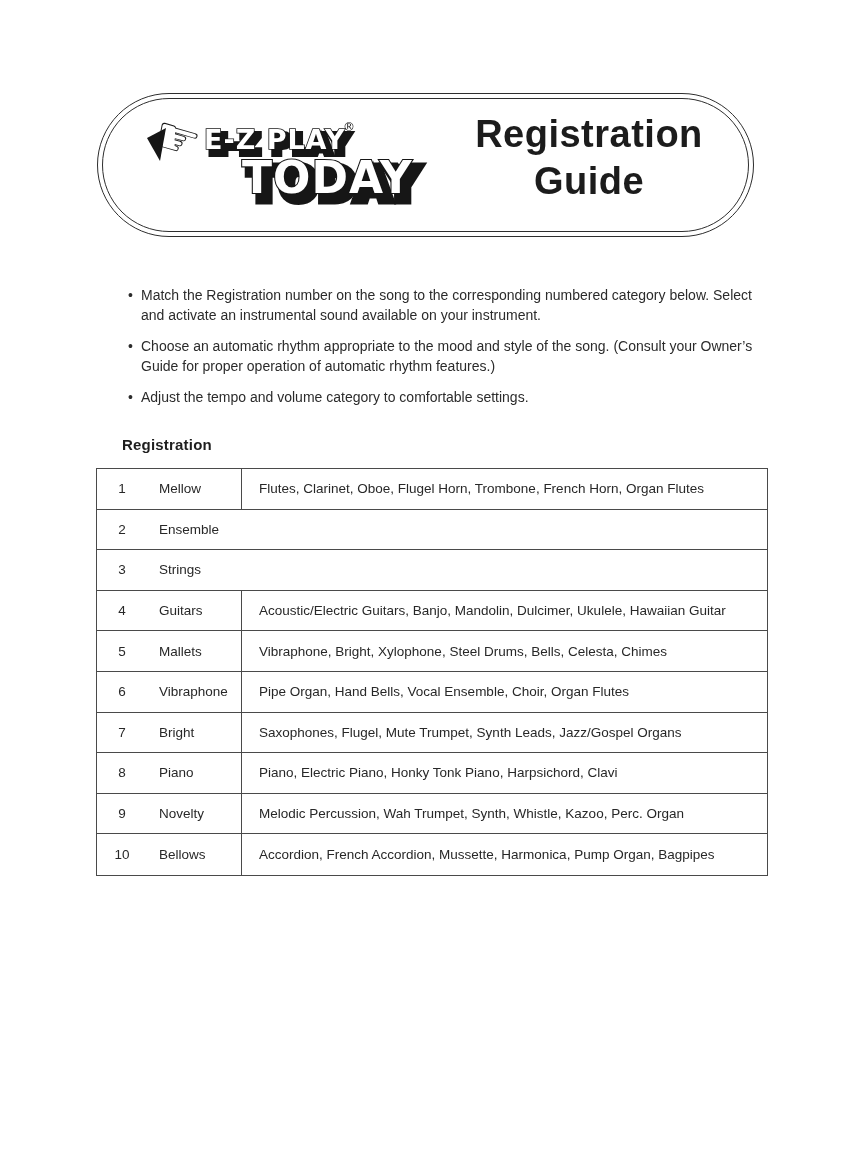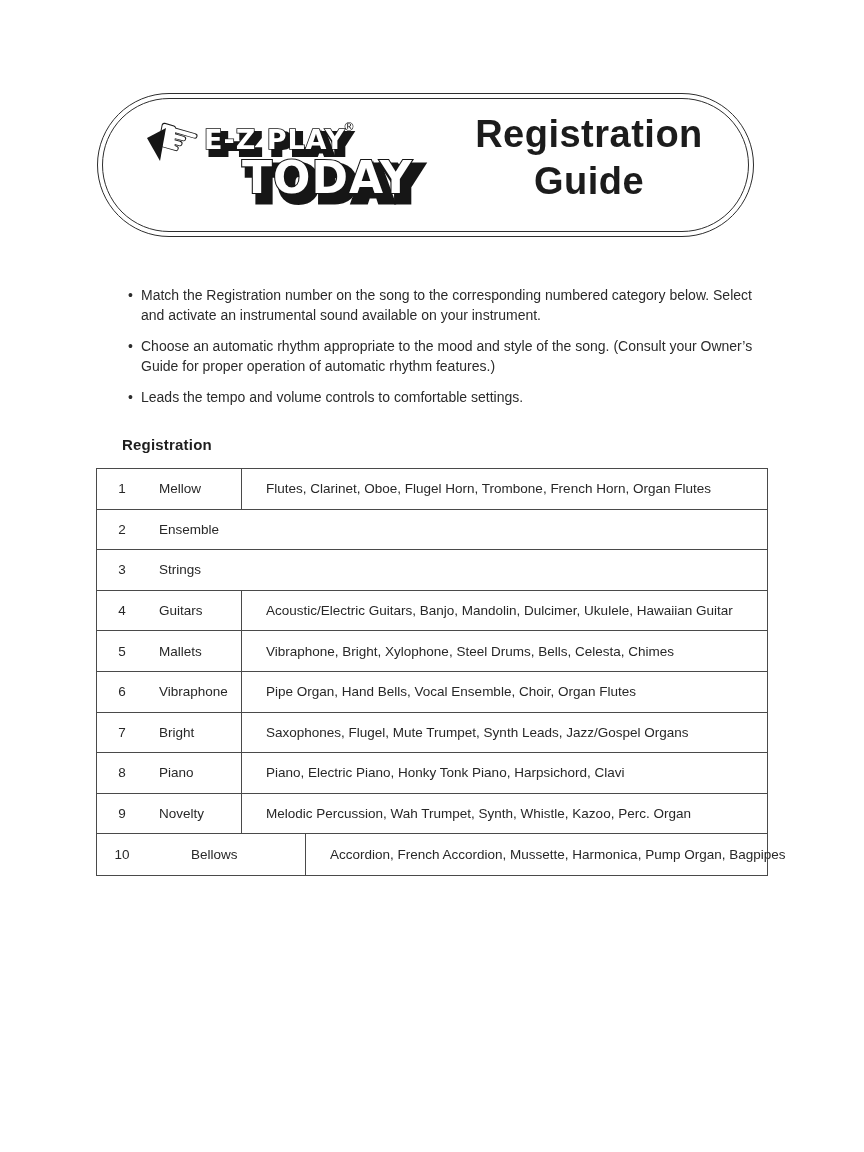--- a/index.html
+++ b/index.html
@@ -63,34 +63,34 @@
     background: #fff;
   }
   .trow {
     display: flex;
     align-items: stretch;
     height: 40.6px;
     border-bottom: 1px solid #4a4a4a;
     font-size: 13.5px;
     color: #282828;
   }
-  .trow:last-child { border-bottom: none; gap: 32px; }
+  .trow:last-child { border-bottom: none; }
   .cell-num {
     width: 50px; flex-shrink: 0;
     display: flex; align-items: center; justify-content: center;
   }
   .cell-cat {
     width: 94px; flex-shrink: 0;
     padding-left: 12px;
     display: flex; align-items: center;
   }
   .cell-instr {
     flex: 1;
     border-left: 1px solid #4a4a4a;
-    padding-left: 24px;
+    padding-left: 17px;
     display: flex; align-items: center;
     white-space: nowrap;
   }
 </style>
 </head>
 <body>
 
 <div class="page">
 
   <div class="pill">
@@ -123,21 +123,21 @@
     <div class="instr">
       <span>•</span>
       <span>Match the Registration number on the song to the corresponding numbered category below. Select and activate an instrumental sound available on your instrument.</span>
     </div>
     <div class="instr">
       <span>•</span>
       <span>Choose an automatic rhythm appropriate to the mood and style of the song. (Consult your Owner’s Guide for proper operation of automatic rhythm features.)</span>
     </div>
     <div class="instr">
       <span>•</span>
-      <span>Leads the tempo and volume controls to comfortable settings.</span>
+      <span>Adjust the tempo and volume category to comfortable settings.</span>
     </div>
   </div>
 
   <div class="section-heading">Registration</div>
 
   <div class="reg-table">
 
     <div class="trow">
       <div class="cell-num">1</div>
       <div class="cell-cat">Mellow</div>

